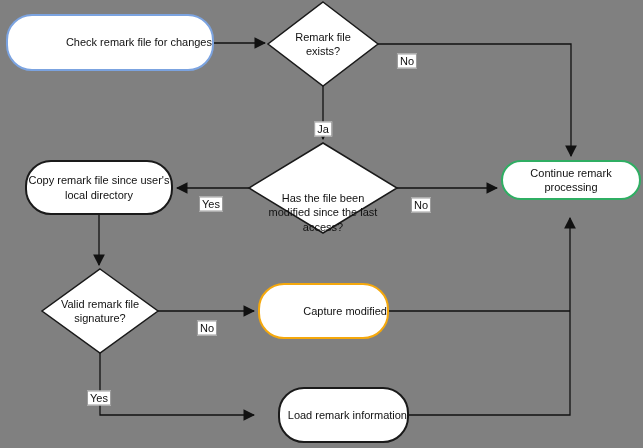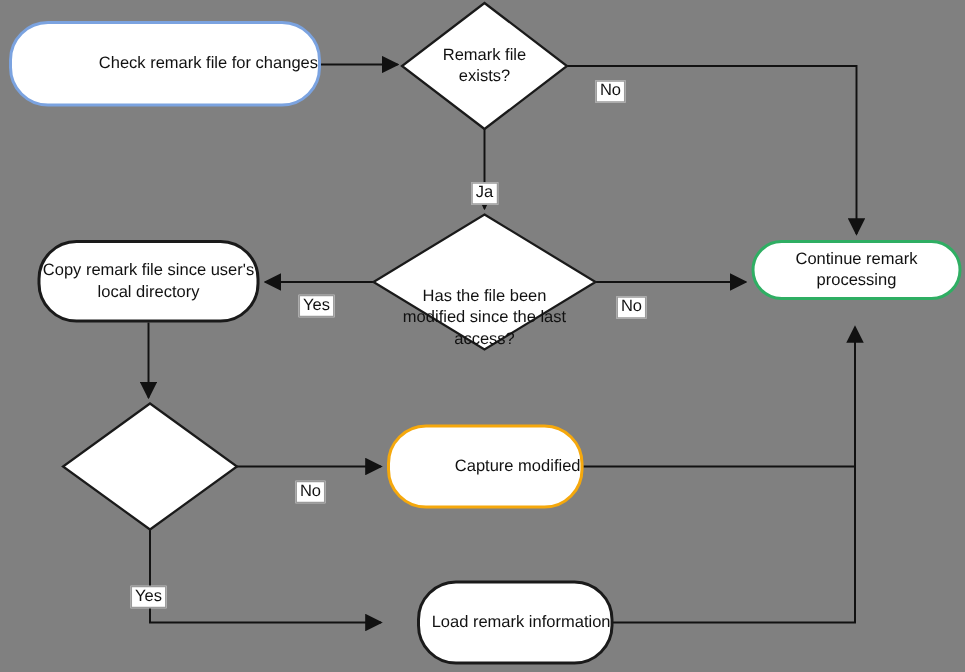--- a/index.html
+++ b/index.html
@@ -104,20 +104,23 @@
   <div class="node rounded node-continue">
     <span>Continue remark processing</span>
   </div>
 
   <div class="diamond-text dt-exists">
     <span>Remark file exists?</span>
   </div>
   <div class="diamond-text dt-modified">
     <span>Has the file been modified since the last access?</span>
   </div>
+  <div class="diamond-text dt-signature">
+    <span>Valid remark file signature?</span>
+  </div>
 
   <div class="edge-label el-exists-no">No</div>
   <div class="edge-label el-exists-yes">Ja</div>
   <div class="edge-label el-modified-yes">Yes</div>
   <div class="edge-label el-modified-no">No</div>
   <div class="edge-label el-signature-no">No</div>
   <div class="edge-label el-signature-yes">Yes</div>
 
 </div>
 

